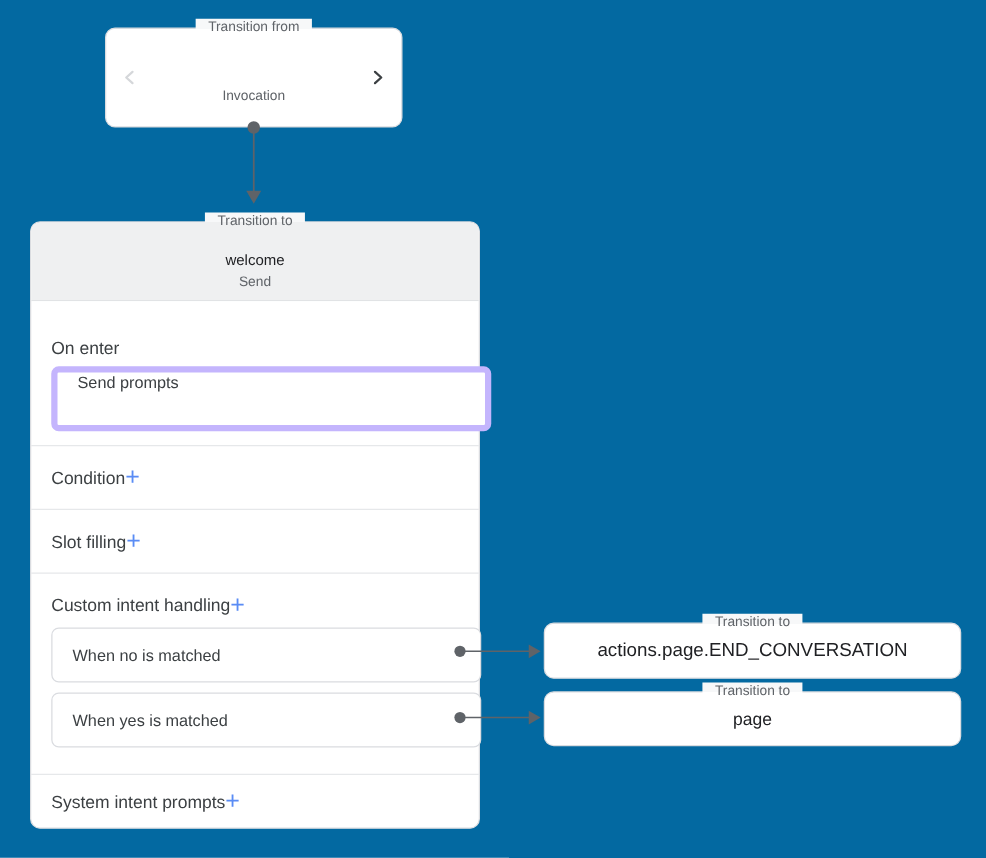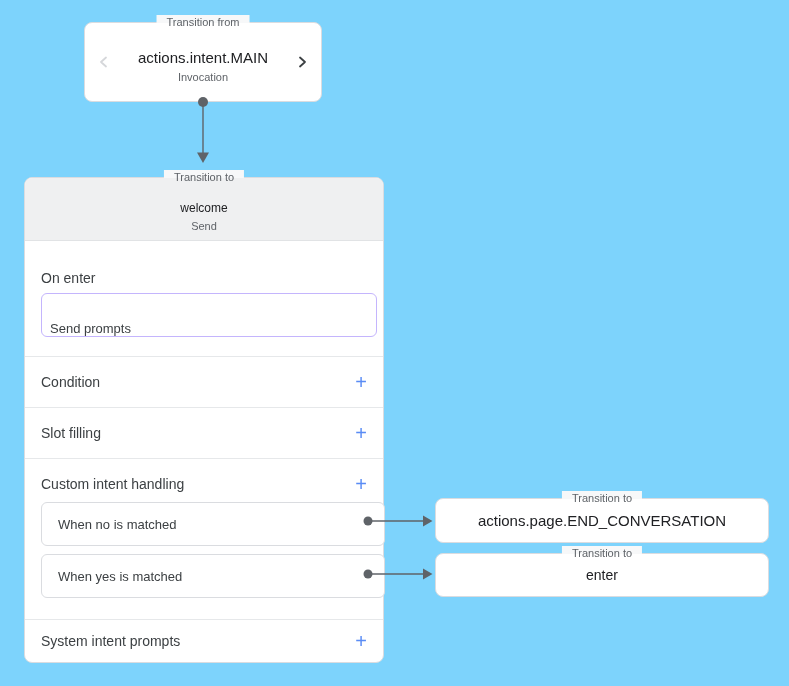--- a/index.html
+++ b/index.html
@@ -5,21 +5,21 @@
   html, body { margin: 0; padding: 0; }
   body {
     background: #f7f8f9;
     font-family: "Liberation Sans", sans-serif;
     -webkit-font-smoothing: antialiased;
   }
   .canvas {
     position: relative;
     width: 789px;
     height: 686px;
-    background: #7dd3fc;
+    background: #0369a1;
     overflow: hidden;
   }
   .group {
     position: absolute;
     background: #ffffff;
     border: 1px solid #dadce0;
     border-radius: 8px;
     box-sizing: border-box;
   }
   .legend {
@@ -71,38 +71,38 @@
   }
   .divider {
     position: absolute; left: 0; right: 0; height: 1px; background: #e6e8ea;
   }
   .sec-label {
     position: absolute; left: 16px;
     font-size: 14px; line-height: 20px; color: #3c4043;
   }
   .row {
     position: absolute; left: 0; right: 0;
-    display: flex; align-items: center; justify-content: space-between;
+    display: flex; align-items: center; 
     padding: 0 16px; box-sizing: border-box;
   }
   .row-label { font-size: 14px; color: #3c4043; }
   .plus-btn {
     font-size: 20px; line-height: 20px; color: #5a8cf5;
     font-weight: 400; cursor: pointer; user-select: none;
   }
   .inner-box {
     position: absolute; left: 16px; width: 326px; height: 42px;
     border: 1px solid #dadce0; border-radius: 6px; background: #ffffff;
     display: flex; align-items: center; padding-left: 16px;
     box-sizing: content-box; font-size: 13px; color: #3c4043; cursor: pointer;
   }
   .send-box {
     position: absolute; left: 16px; top: 115px; width: 326px; height: 42px;
-    border: 1px solid #c4b5fd; border-radius: 6px; background: #ffffff;
-    display: flex; align-items: flex-end; padding-left: 8px;
+    border: 5px solid #c4b5fd; border-radius: 6px; background: #ffffff;
+    display: flex; align-items: flex-start; padding-left: 16px;
     font-size: 13px; color: #3c4043; cursor: pointer;
   }
   
   .target-card {
     display: flex; align-items: center; justify-content: center;
     color: #202124; cursor: pointer;
   }
   .target-a { left: 435px; top: 498px; width: 334px; height: 45px; font-size: 15px; }
   .target-b { left: 435px; top: 553px; width: 334px; height: 44px; font-size: 14px; }
   .target-card .legend { left: 50%; }
@@ -117,21 +117,20 @@
 
 <div class="canvas">
 
   <div class="group tf-card">
     <span class="legend">Transition from</span>
     <span class="chev chev-left">
       <svg width="16" height="16" viewBox="0 0 16 16">
         <polyline points="10,3.5 5,8 10,12.5" fill="none" stroke="#d5d7da" stroke-width="1.8" stroke-linecap="round" stroke-linejoin="round"></polyline>
       </svg>
     </span>
-    <div class="tf-title">actions.intent.MAIN</div>
     <div class="tf-sub">Invocation</div>
     <span class="chev chev-right">
       <svg width="16" height="16" viewBox="0 0 16 16">
         <polyline points="6,3.5 11,8 6,12.5" fill="none" stroke="#3c4043" stroke-width="1.8" stroke-linecap="round" stroke-linejoin="round"></polyline>
       </svg>
     </span>
   </div>
 
   <div class="group scene-card">
     <span class="legend on-gray">Transition to</span>
@@ -177,21 +176,21 @@
     </div>
   </div>
 
   <div class="group target-card target-a">
     <span class="legend">Transition to</span>
     <span>actions.page.END_CONVERSATION</span>
   </div>
 
   <div class="group target-card target-b">
     <span class="legend">Transition to</span>
-    <span>enter</span>
+    <span>page</span>
   </div>
 
   <svg class="overlay" viewBox="0 0 789 686">
     <g>
       <circle cx="203" cy="102" r="5" fill="#5f6368"></circle>
       <line x1="203" y1="102" x2="203" y2="154" stroke="#5f6368" stroke-width="1.4"></line>
       <polygon points="197,152.5 209,152.5 203,163" fill="#5f6368"></polygon>
     </g>
     <g>
       <circle cx="368" cy="521" r="4.5" fill="#5f6368"></circle>

